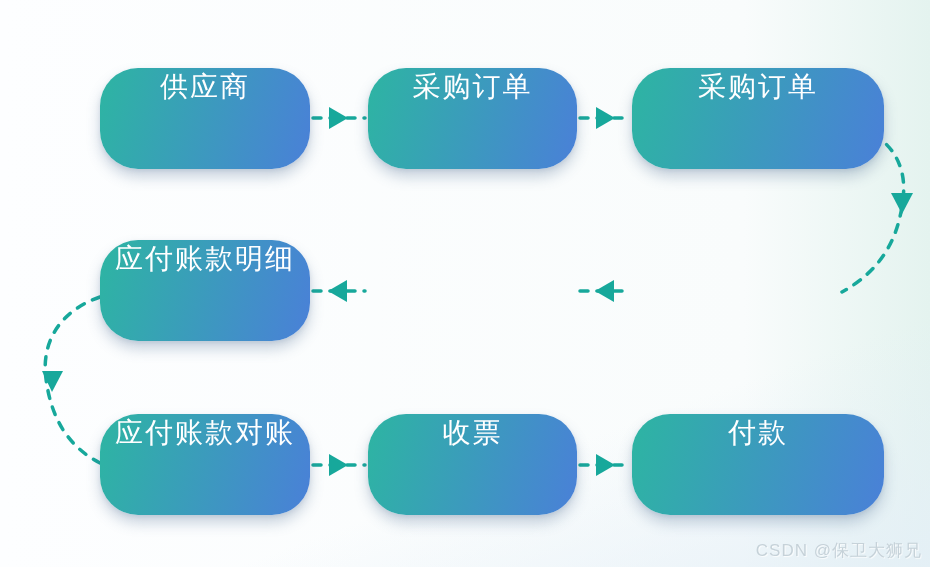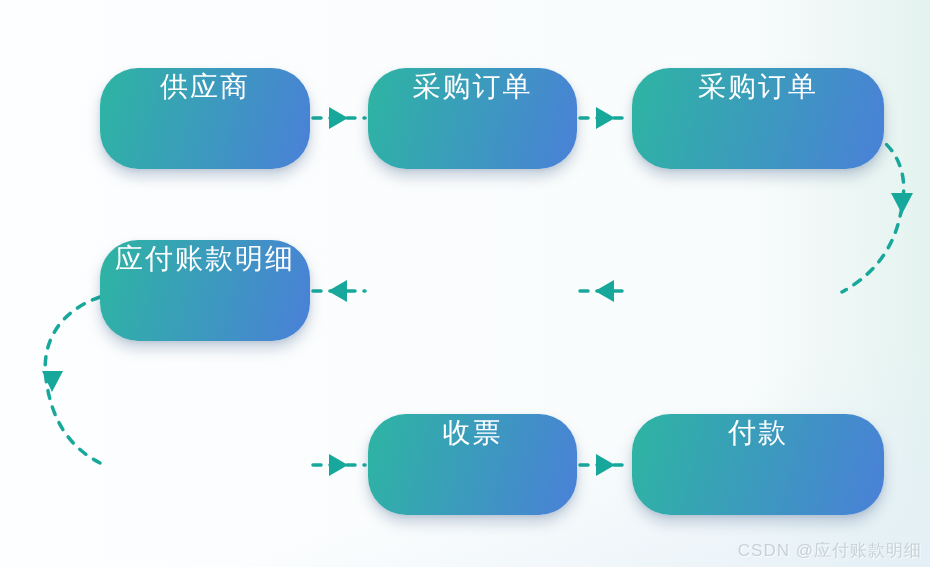--- a/index.html
+++ b/index.html
@@ -131,21 +131,24 @@
     <span>采购订单</span>
   </div>
   <div class="node r1 c3">
     <span>采购订单</span>
   </div>
 
   <div class="node r2 c1">
     <span>应付账款明细</span>
   </div>
 
+  <div class="node r3 c1">
+    <span>应付账款对账</span>
+  </div>
   <div class="node r3 c3">
     <span>付款</span>
   </div>
   <div class="node r3 c2">
     <span>收票</span>
   </div>
 
-  <div class="watermark">CSDN @应付账款明细</div>
+  <div class="watermark">CSDN @保卫大狮兄</div>
 </div>
 
 </body></html>

